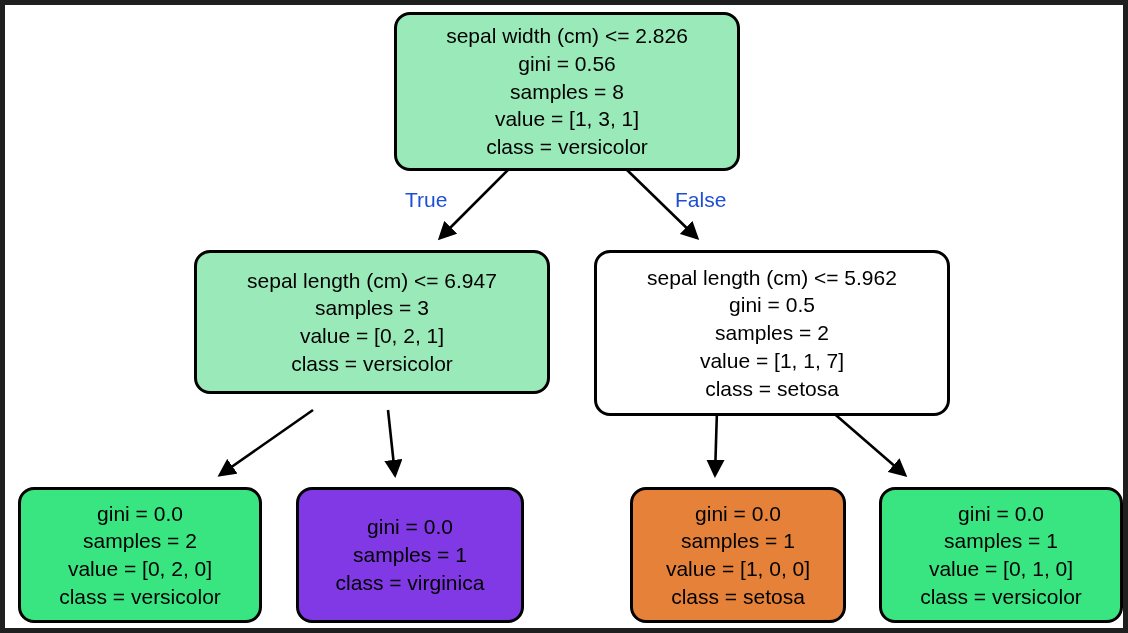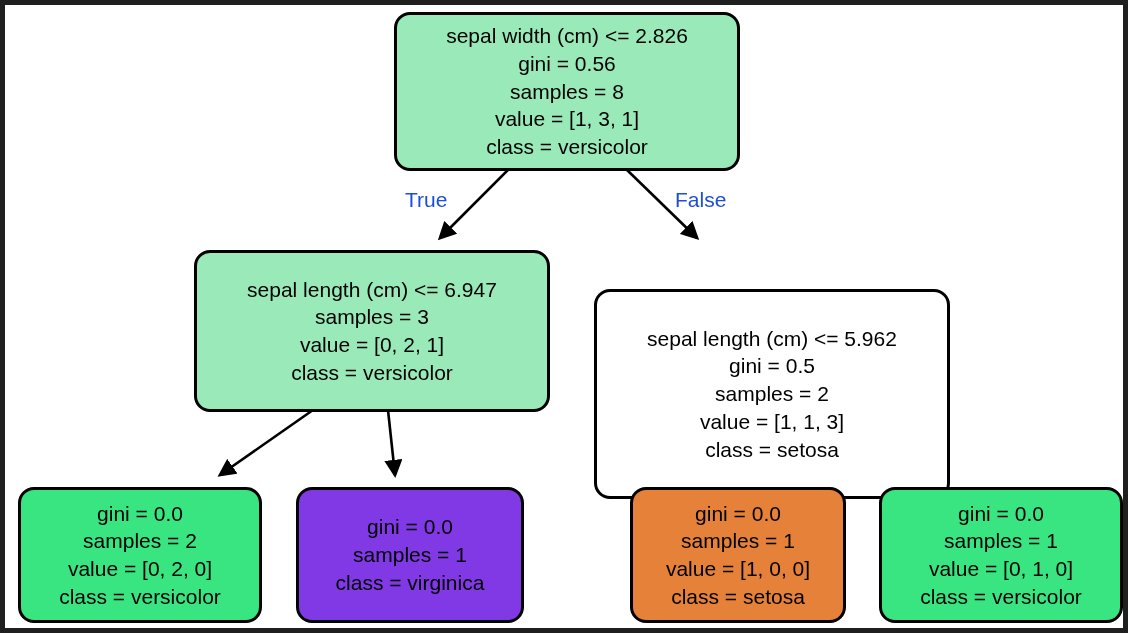--- a/index.html
+++ b/index.html
@@ -81,32 +81,32 @@
   <div class="edge-label" style="left:662px; top:183px;margin-left:8px;">False</div>
 
   <div class="node" style="left: 389px; top: 7px; width: 346px; height: 159px; background: rgb(154, 234, 185); border-color: rgb(0, 0, 0);">
     <span class="line">sepal width (cm) &lt;= 2.826</span>
     <span class="line">gini = 0.56</span>
     <span class="line">samples = 8</span>
     <span class="line">value = [1, 3, 1]</span>
     <span class="line">class = versicolor</span>
   </div>
 
-  <div class="node" style="left: 189px; top: 245px; width: 356px; height: 162px; background: rgb(154, 234, 185); border-color: rgb(0, 0, 0);">
+  <div class="node" style="left: 189px; top: 245px; width: 356px; height: 144px; background: rgb(154, 234, 185); border-color: rgb(0, 0, 0);">
     <span class="line">sepal length (cm) &lt;= 6.947</span>
     <span class="line">samples = 3</span>
     <span class="line">value = [0, 2, 1]</span>
     <span class="line">class = versicolor</span>
   </div>
 
-  <div class="node" style="left: 589px; top: 245px; width: 356px; height: 210px; background: rgb(255, 255, 255); border-color: rgb(0, 0, 0); margin-top: 39px;">
+  <div class="node" style="left: 589px; top: 245px; width: 356px; height: 166px; background: rgb(255, 255, 255); border-color: rgb(0, 0, 0);">
     <span class="line">sepal length (cm) &lt;= 5.962</span>
     <span class="line">gini = 0.5</span>
     <span class="line">samples = 2</span>
-    <span class="line">value = [1, 1, 3]</span>
+    <span class="line">value = [1, 1, 7]</span>
     <span class="line">class = setosa</span>
   </div>
 
   <div class="node" style="left: 13px; top: 482px; width: 244px; height: 136px; background: rgb(57, 229, 129); border-color: rgb(0, 0, 0);">
     <span class="line">gini = 0.0</span>
     <span class="line">samples = 2</span>
     <span class="line">value = [0, 2, 0]</span>
     <span class="line">class = versicolor</span>
   </div>
 

